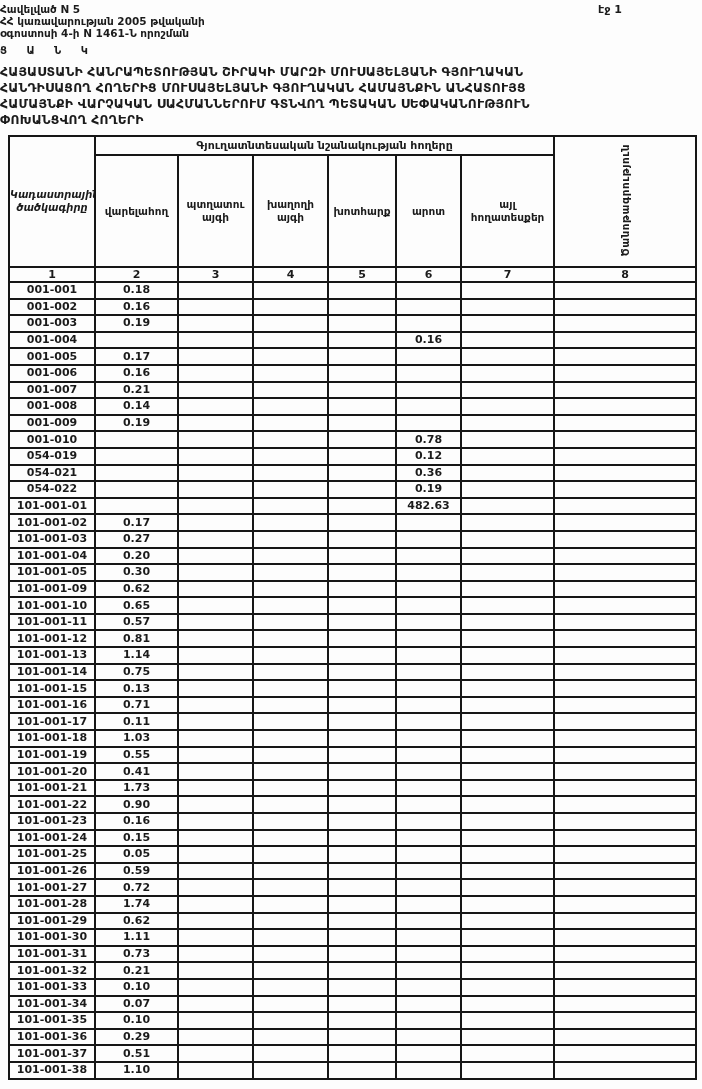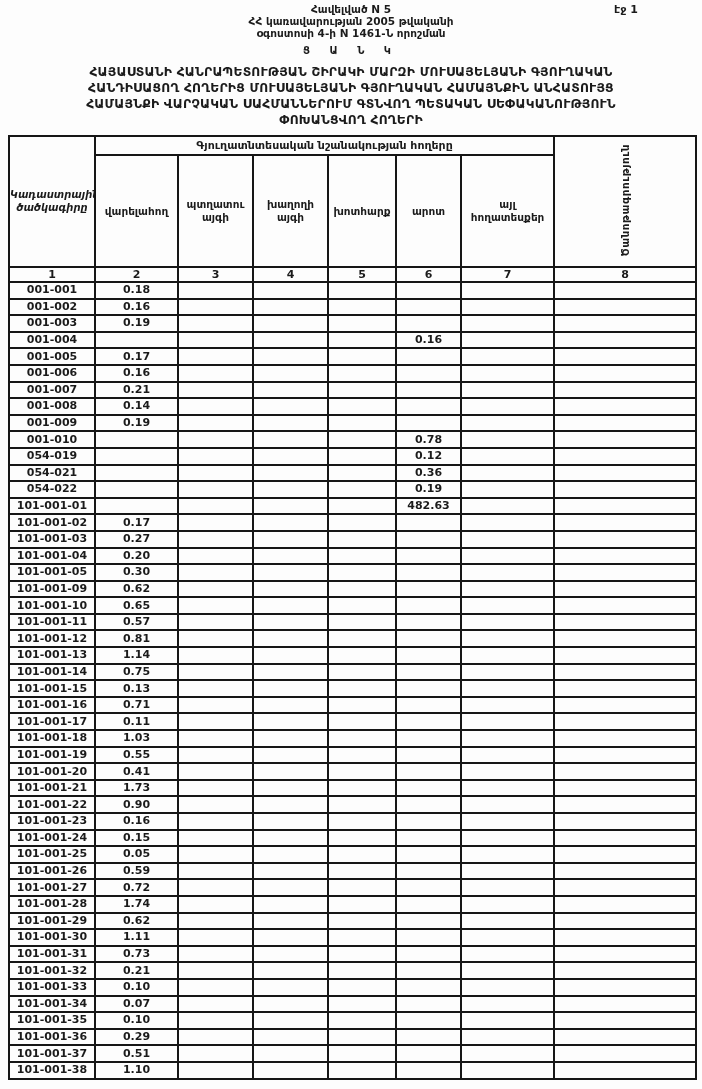--- a/index.html
+++ b/index.html
@@ -12,30 +12,29 @@
     background: #fdfdfd;
     font-family: "DejaVu Sans", sans-serif;
     font-weight: bold;
     color: #1b1b1b;
     position: relative;
     overflow: hidden;
   }
   .doc-header {
     position: relative;
     padding-top: 3px;
-    text-align: center;
   }
   .small-line {
     font-size: 10.5px;
     line-height: 12px;
   }
   .page-number {
     position: absolute;
     top: 3px;
-    right: 64px;
+    right: 80px;
     font-size: 11px;
   }
   .list-heading {
     font-size: 10px;
     letter-spacing: 8px;
     margin: 6px 0 3px 0;
   }
   .doc-title {
     font-size: 12.3px;
     line-height: 16px;

